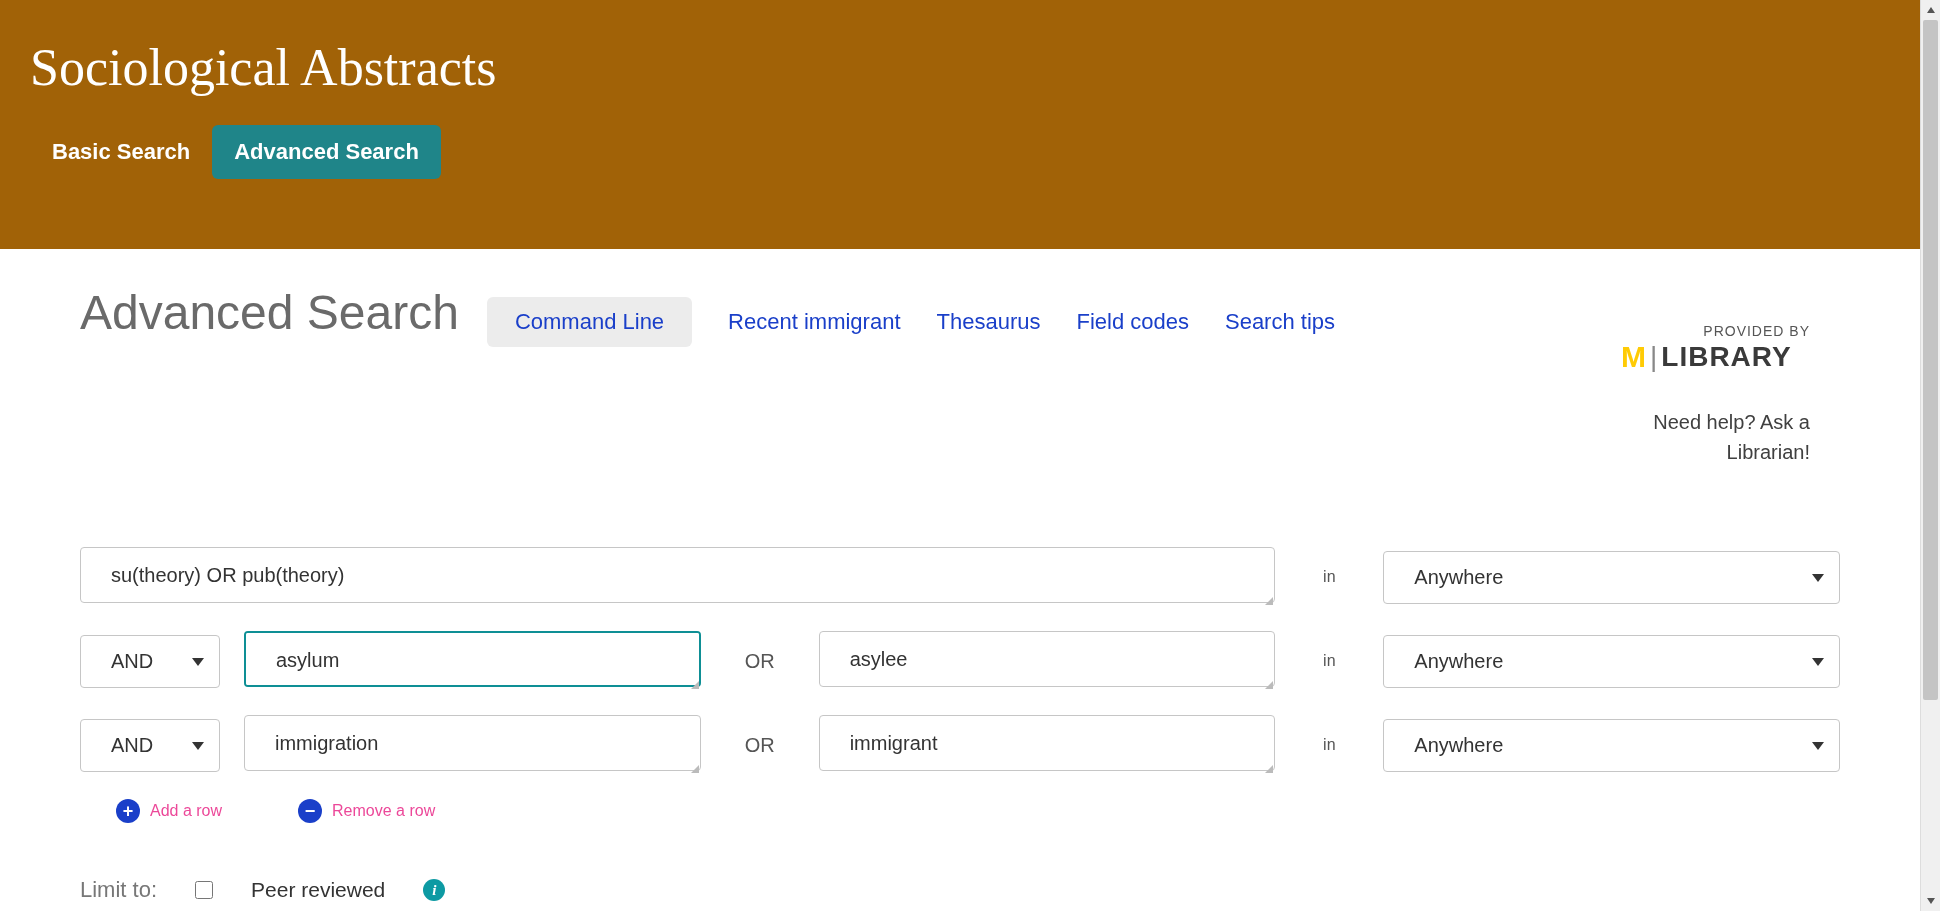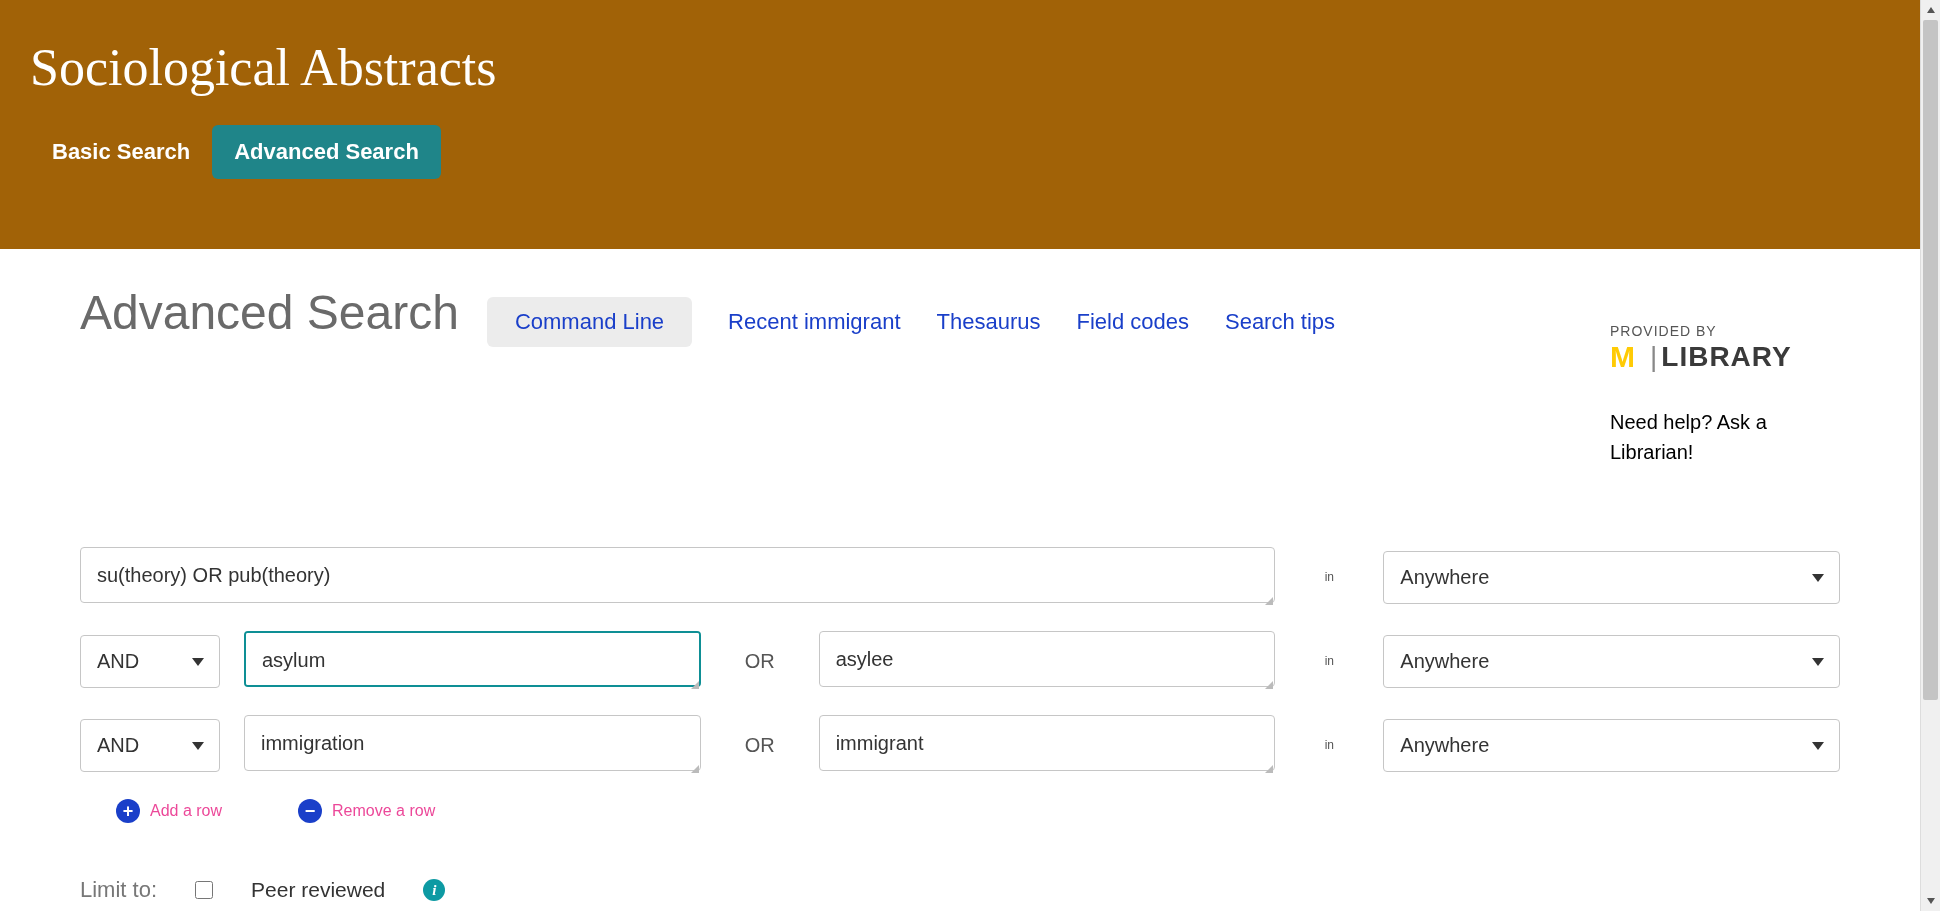--- a/index.html
+++ b/index.html
@@ -87,21 +87,21 @@
   .link {
     color: #1a3fc9;
     font-size: 22px;
     cursor: pointer;
   }
   
   .provider-box {
     position: absolute;
     right: 110px;
     top: 74px;
-    text-align: left;
+    text-align: right;
   }
   .provided-by {
     font-size: 14px;
     letter-spacing: 1px;
     color: #555;
     font-weight: 500;
   }
   .lib-logo {
     display: flex;
     align-items: center;
@@ -123,21 +123,21 @@
     font-size: 28px;
     font-weight: 300;
   }
   .lib-text {
     font-size: 28px;
     font-weight: 700;
     color: #3a3a3a;
     letter-spacing: 1px;
   }
   .need-help {
-    color: #000000;
+    color: #404040;
     font-size: 20px;
     margin-top: 34px;
     display: block;
     line-height: 1.5;
     cursor: pointer;
     max-width: 200px;
   }
   
   .search-form {
     margin-top: 200px;
@@ -149,36 +149,36 @@
     align-items: center;
     margin-bottom: 24px;
   }
   .row.first {
     grid-template-columns: 140px 1fr 70px 1fr 60px 1fr;
   }
   .first-term {
     grid-column: 1 / span 4;
   }
   .in-label {
-    font-size: 12px;
+    font-size: 16px;
     color: #555;
     text-align: center;
   }
   .or-label {
     font-size: 20px;
     color: #555;
     text-align: center;
   }
   .input, .select, .textbox {
     width: 100%;
     border: 1px solid #c6c6c6;
     border-radius: 4px;
     background: #fff;
     font-size: 20px;
-    padding: 14px 16px;
+    padding: 14px 30px;
     color: #333;
     position: relative;
   }
   .textbox {
     resize: none;
     height: 56px;
     font-family: inherit;
     line-height: 1.3;
   }
   .textbox.focused {

